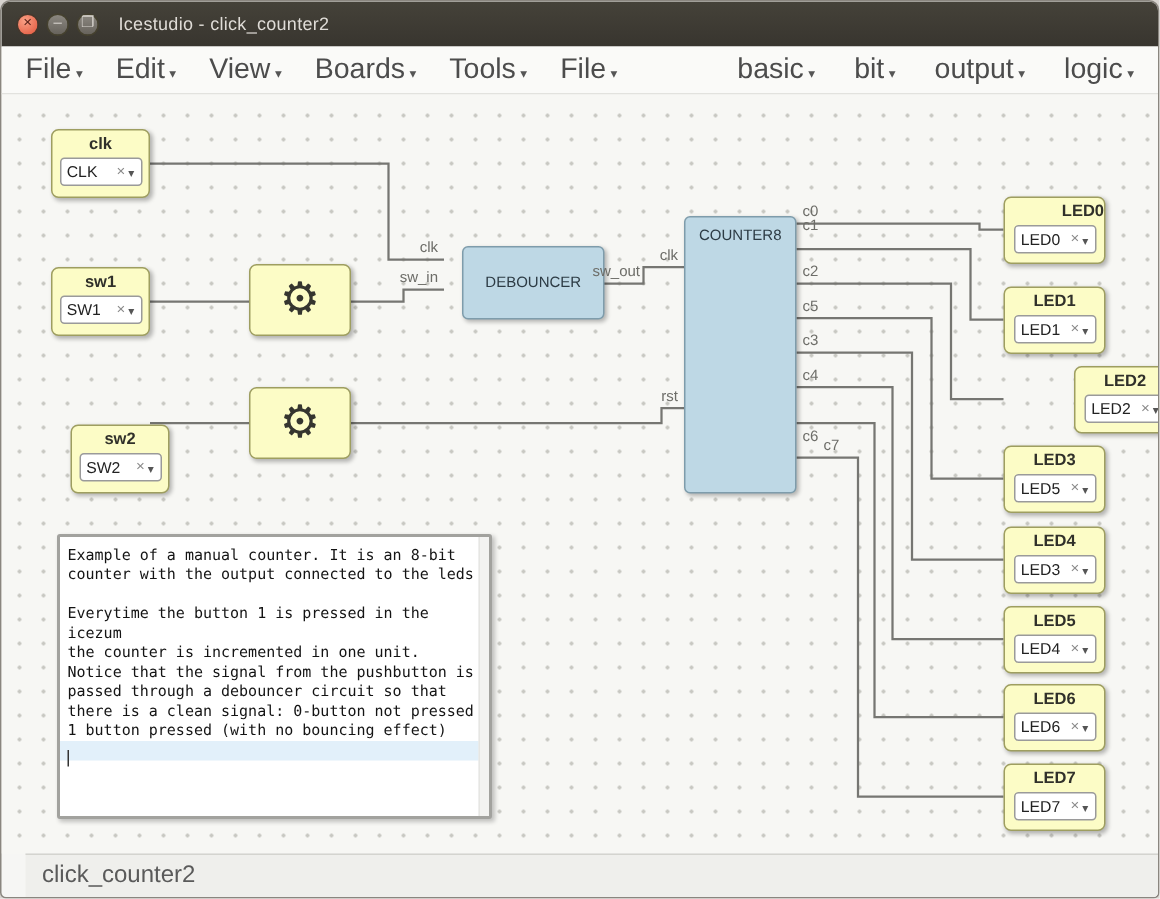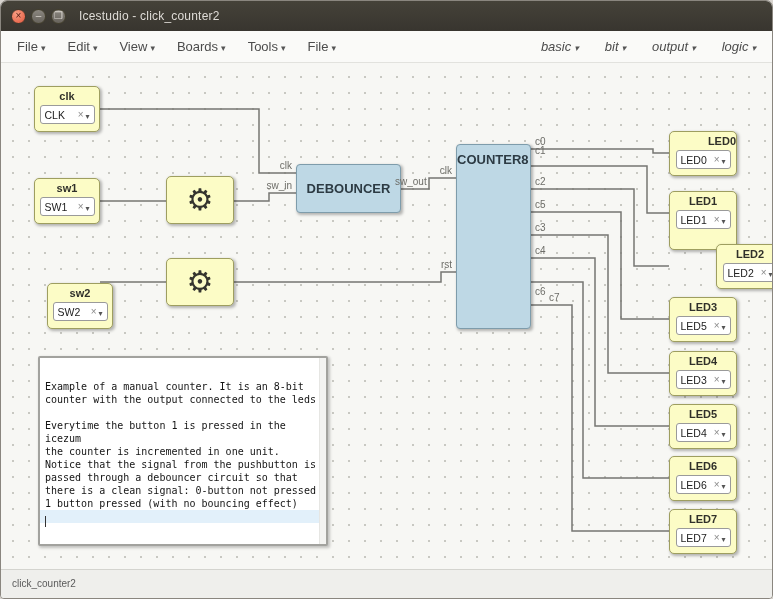--- a/index.html
+++ b/index.html
@@ -20,39 +20,39 @@
     display: inline-flex; align-items: center; justify-content: center;
     font-size: 10px; line-height: 1; margin-right: 5px; cursor: default;
   }
   .win-close { background: radial-gradient(circle at 35% 30%, #f9a085, #e2543a); border: 1px solid #45372c; color: #58221a; }
   .win-plain { background: linear-gradient(#8b8780, #67635c); border: 1px solid #45412f; color: #d9d5cf; }
   .win-title { color: #dfdcd7; font-size: 12px; margin-left: 8px; letter-spacing: .2px; }
   
   .menubar {
     position: absolute; top: 30px; left: 0; right: 0; height: 32px;
     background: #fafaf8; border-bottom: 1px solid #e2e2de;
-    display: flex; align-items: center; padding: 0 16px; font-size: 13px; color: #4c4c4c;
+    display: flex; align-items: center; padding: 0 16px; font-size: 19px; color: #4c4c4c;
   }
   .menu-item { margin-right: 22px; cursor: pointer; white-space: nowrap; }
   .menu-right { margin-left: auto; display: flex; }
-  .menu-right .menu-item { margin-right: 0; margin-left: 26px; font-style: italic; }
+  .menu-right .menu-item { margin-right: 0; margin-left: 26px; }
   .caret { display: inline-block; }
   .caret::after { content: "▾"; font-size: 9px; color: #555; margin-left: 3px; }
   
   .canvas {
     position: absolute; top: 62px; left: 0; right: 0; bottom: 29px;
     background-color: #f7f7f4;
     background-image: radial-gradient(circle, #c8c8c2 1.1px, transparent 1.4px);
     background-size: 16px 16px; background-position: 4px 6px;
   }
   
   .statusbar {
-    position: absolute; left: 0; right: 0; bottom: 0; height: 29px;
+    position: absolute; left: 16px; right: 0; bottom: 0; height: 29px;
     background: #efefec; border-top: 1px solid #d4d4cf;
-    font-size: 10px; color: #5a5a5a; line-height: 28px; padding-left: 11px;
+    font-size: 16px; color: #5a5a5a; line-height: 28px; padding-left: 11px;
   }
   
   svg.wires { position: absolute; top: 0; left: 0; pointer-events: none; }
   svg.wires polyline { fill: none; stroke: #767672; stroke-width: 1.5; }
   
   .io-block {
     position: absolute; width: 66px; height: 46px;
     background: #fcfcc6; border: 1px solid #9e9e60; border-radius: 5px;
     box-shadow: 1.5px 1.5px 3px rgba(0,0,0,.28); text-align: center; cursor: move;
   }
@@ -69,32 +69,32 @@
     position: absolute; width: 68px; height: 48px;
     background: #fcfcc6; border: 1px solid #9e9e60; border-radius: 5px;
     box-shadow: 1.5px 1.5px 3px rgba(0,0,0,.28);
     display: flex; align-items: center; justify-content: center; cursor: move;
   }
   .gear-glyph { font-size: 30px; line-height: 1; color: #35352f; }
   .blue-block {
     position: absolute; background: #bed8e5; border: 1px solid #7e9cab; border-radius: 4px;
     box-shadow: 1.5px 1.5px 3px rgba(0,0,0,.28); cursor: move;
   }
-  .blue-title { font-size: 13px; font-weight: bold; color: #2d3b44; }
-  .debouncer { left: 295px; top: 163px; width: 105px; height: 49px; display: flex; align-items: center; justify-content: center; }
+  .blue-title { font-size: 10px; font-weight: normal; color: #2d3b44; text-align: center; }
+  .debouncer { left: 307px; top: 163px; width: 95px; height: 49px; display: flex; align-items: center; justify-content: center; }
   .counter8 { left: 455px; top: 143px; width: 75px; height: 185px; }
   .counter8 .blue-title { margin-top: 7px; }
   .port-label { position: absolute; font-size: 10px; color: #6d6d68; white-space: nowrap; }
   .port-right-align { width: 50px; text-align: right; }
   
   .note {
     position: absolute; left: 37px; top: 355px; width: 290px; height: 190px;
     background: #fff; border: 2px solid #a2a29e; border-radius: 2px;
     box-shadow: 1.5px 1.5px 3px rgba(0,0,0,.22);
-    padding: 22px 5px; overflow: hidden; cursor: text;
+    padding: 6px 5px; overflow: hidden; cursor: text;
   }
   .note-text {
     font-family: "DejaVu Sans Mono", monospace; font-size: 10px; line-height: 13px;
     color: #141414; white-space: pre-wrap;
   }
   .active-line { background: #e2f0fa; height: 13px; margin: 0 -5px; padding: 0 5px; }
   .cursor-bar { display: inline-block; width: 1px; height: 11px; background: #333; vertical-align: text-bottom; }
   .note-scrollbar { position: absolute; top: 0; bottom: 0; right: 0; width: 7px; background: #f3f3f1; border-left: 1px solid #e6e6e3; }
 </style>
 </head>
@@ -203,21 +203,21 @@
   <div class="port-label" style="left:534px; top:291px;margin-left:14px;">c7</div>
 
   <div class="io-block" style="left:668px; top:130px; width:68px; height:45px;text-align:right;">
     <div class="io-title">LED0</div>
     <div class="pin-select">
       <span>LED0</span>
       <span class="pin-clear">×</span>
       <span class="pin-caret"></span>
     </div>
   </div>
-  <div class="io-block" style="left:668px; top:190px; width:68px; height:59px;">
+  <div class="io-block" style="left:668px; top:190px; width:68px; height:45px;">
     <div class="io-title">LED1</div>
     <div class="pin-select">
       <span>LED1</span>
       <span class="pin-clear">×</span>
       <span class="pin-caret"></span>
     </div>
   </div>
   <div class="io-block" style="left:668px; top:243px; width:68px; height:45px;margin-left:47px;">
     <div class="io-title">LED2</div>
     <div class="pin-select">

